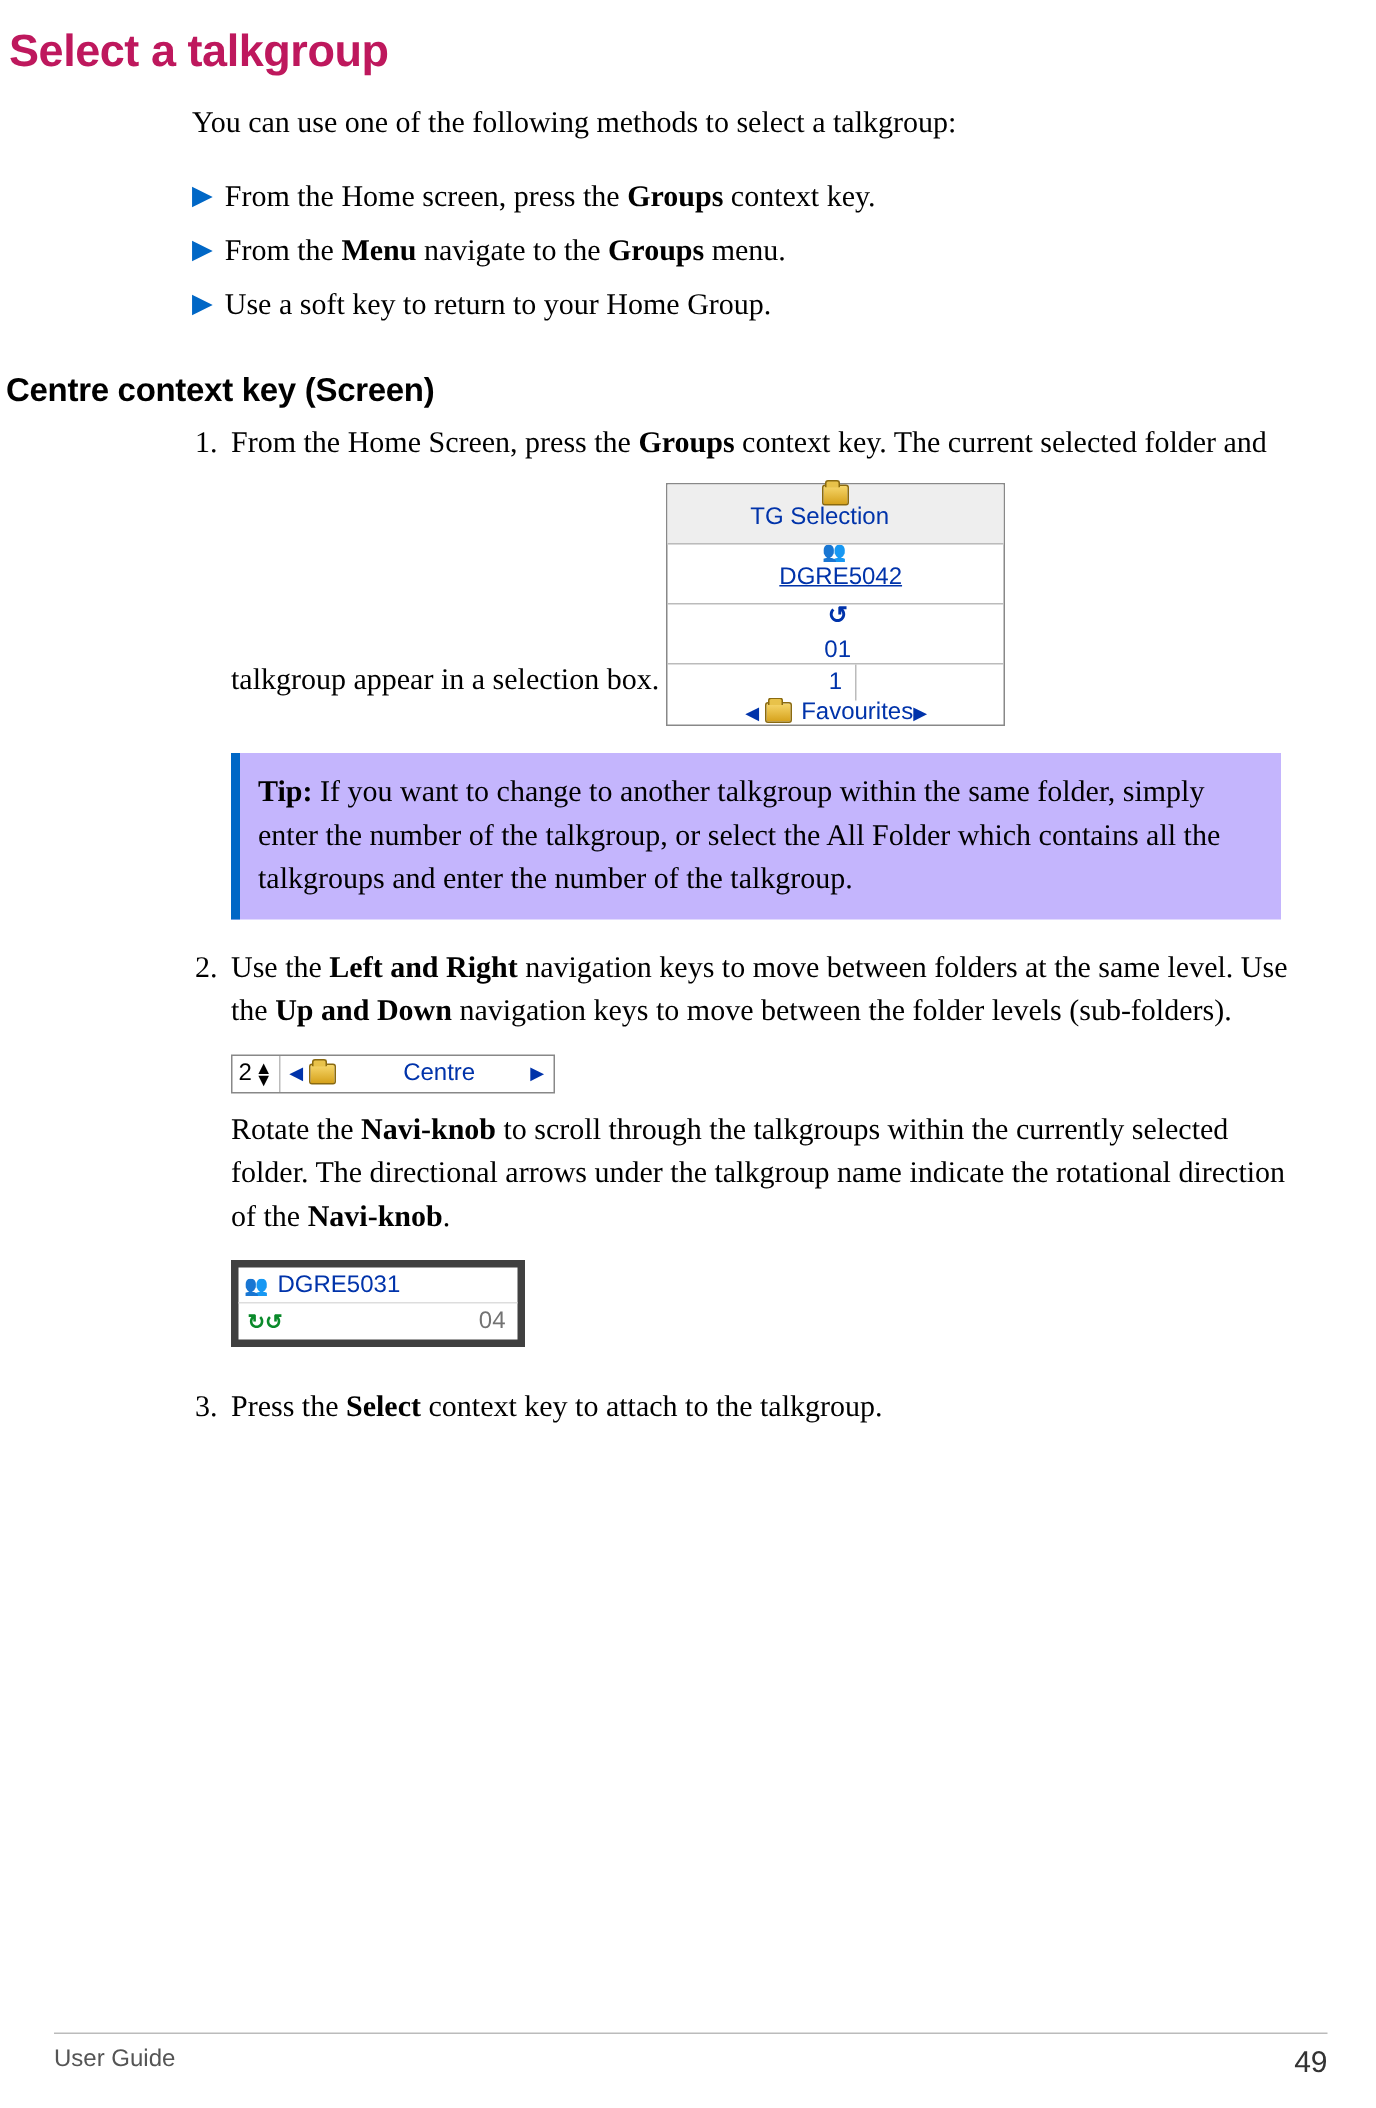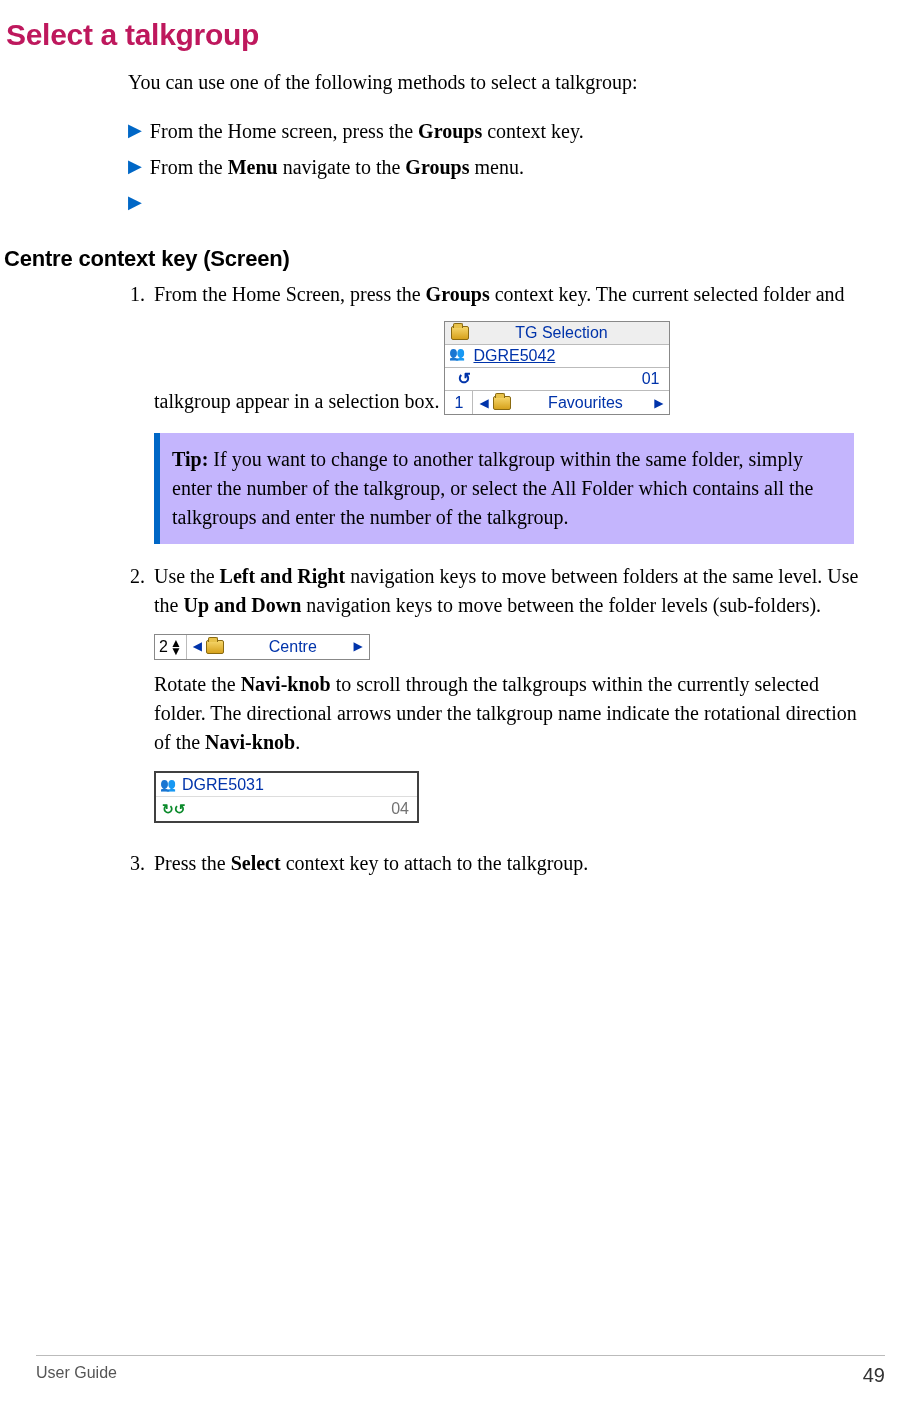--- a/index.html
+++ b/index.html
@@ -68,21 +68,22 @@
       border: 1px solid #888;
       font-family: Arial, Helvetica, sans-serif;
       font-size: 16px;
       color: #0033aa;
       margin: 12px 0 10px 0;
       line-height: 1;
     }
     .figrow {
       display: flex;
       align-items: center;
-      height: 23px;
+      height: 40px;
+      flex-direction: column;
     }
     .fig-title {
       background: #eee;
       width: 224px;
       justify-content: center;
       border-bottom: 1px solid #bbb;
     }
     .fig-title .folder-icon { margin-left: 6px; margin-right: 6px; }
     .fig-title .ttxt { flex: 1; text-align: center; padding-right: 22px; }
     .fig-tgrow {
@@ -187,26 +188,26 @@
       padding: 0 6px;
       width: 182px;
     }
     .fig2 .seg2 .tri-l { font-size: 12px; }
     .fig2 .seg2 .tri-r { font-size: 12px; margin-left: auto;}
     .fig2 .seg2 .fld { margin: 0 8px 0 4px; }
     .fig2 .seg2 .ctxt { flex:1; text-align:center; }
 
     .fig3 {
       display: inline-block;
-      border: 2px solid #404040;
+      border: 5px solid #404040;
       font-family: Arial, Helvetica, sans-serif;
       color: #0033aa;
       font-size: 16px;
       margin: 14px 0 8px 0;
-      width: 265px;
+      width: 196px;
     }
     .fig3 .r1 {
       display: flex;
       align-items: center;
       border-bottom: 1px solid #ddd;
       padding: 2px 4px;
       height: 24px;
     }
     .fig3 .r2 {
       display: flex;
@@ -259,20 +260,23 @@
     </span>
   </div>
   <div class="bullet-row">
     <span class="tri">▶</span>
     <span>
       <span>From the </span><span class="boldspan">Menu</span><span> navigate to the </span><span class="boldspan">Groups</span><span> menu.</span>
     </span>
   </div>
   <div class="bullet-row">
     <span class="tri">▶</span>
+    <span>
+      <span>Use a soft key to return to your Home Group.</span>
+    </span>
   </div>
 </div>
 
 <h2 class="subhead">Centre context key (Screen)</h2>
 
 <ol class="steps">
   <li>
     <span>From the Home Screen, press the </span><span class="boldspan">Groups</span><span> context key. The current selected folder and talkgroup appear in a selection box.</span>
 
     <div class="figbox">

